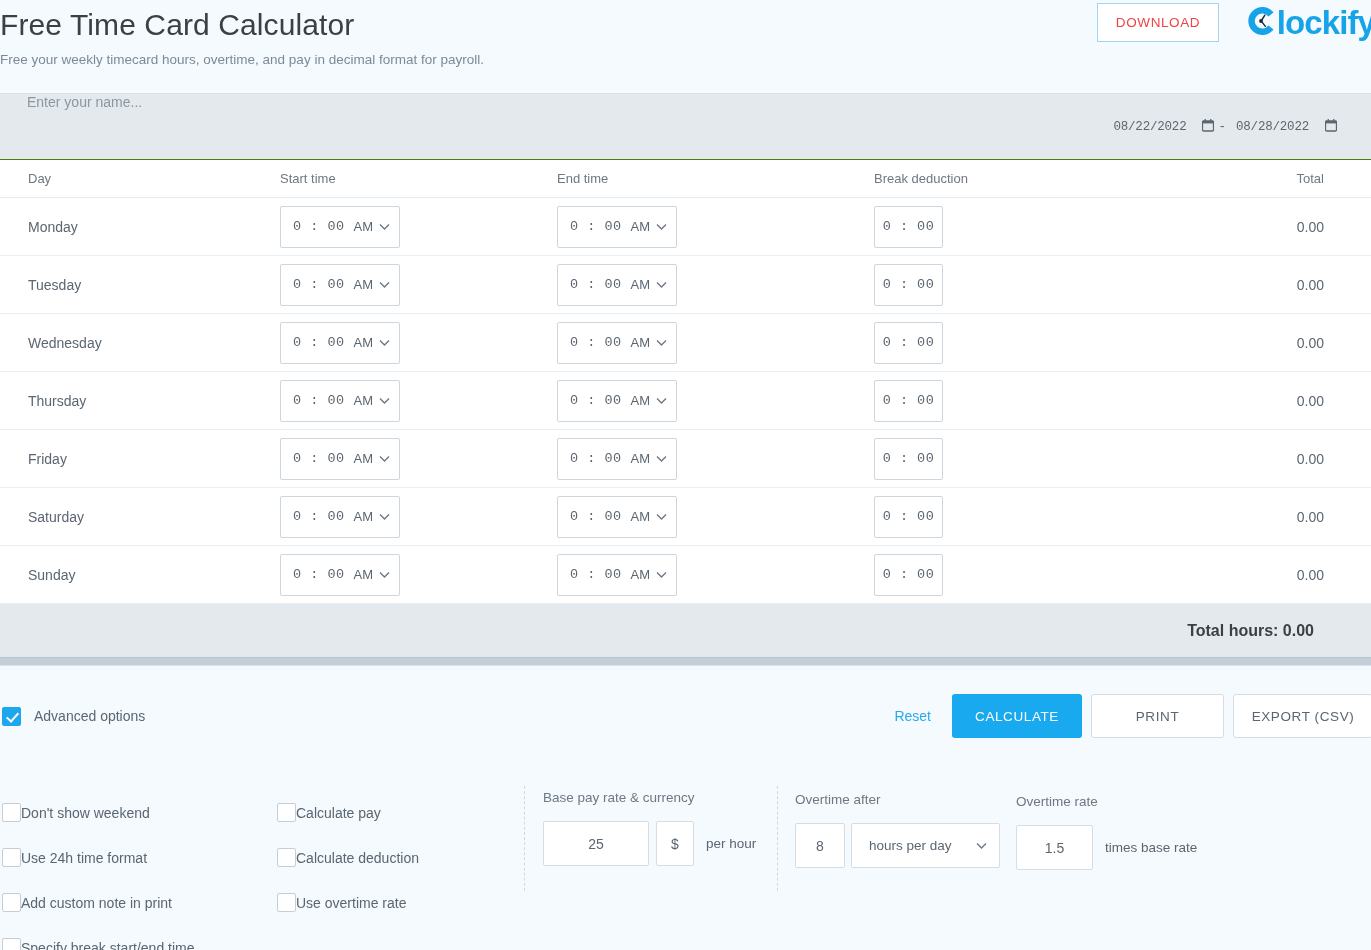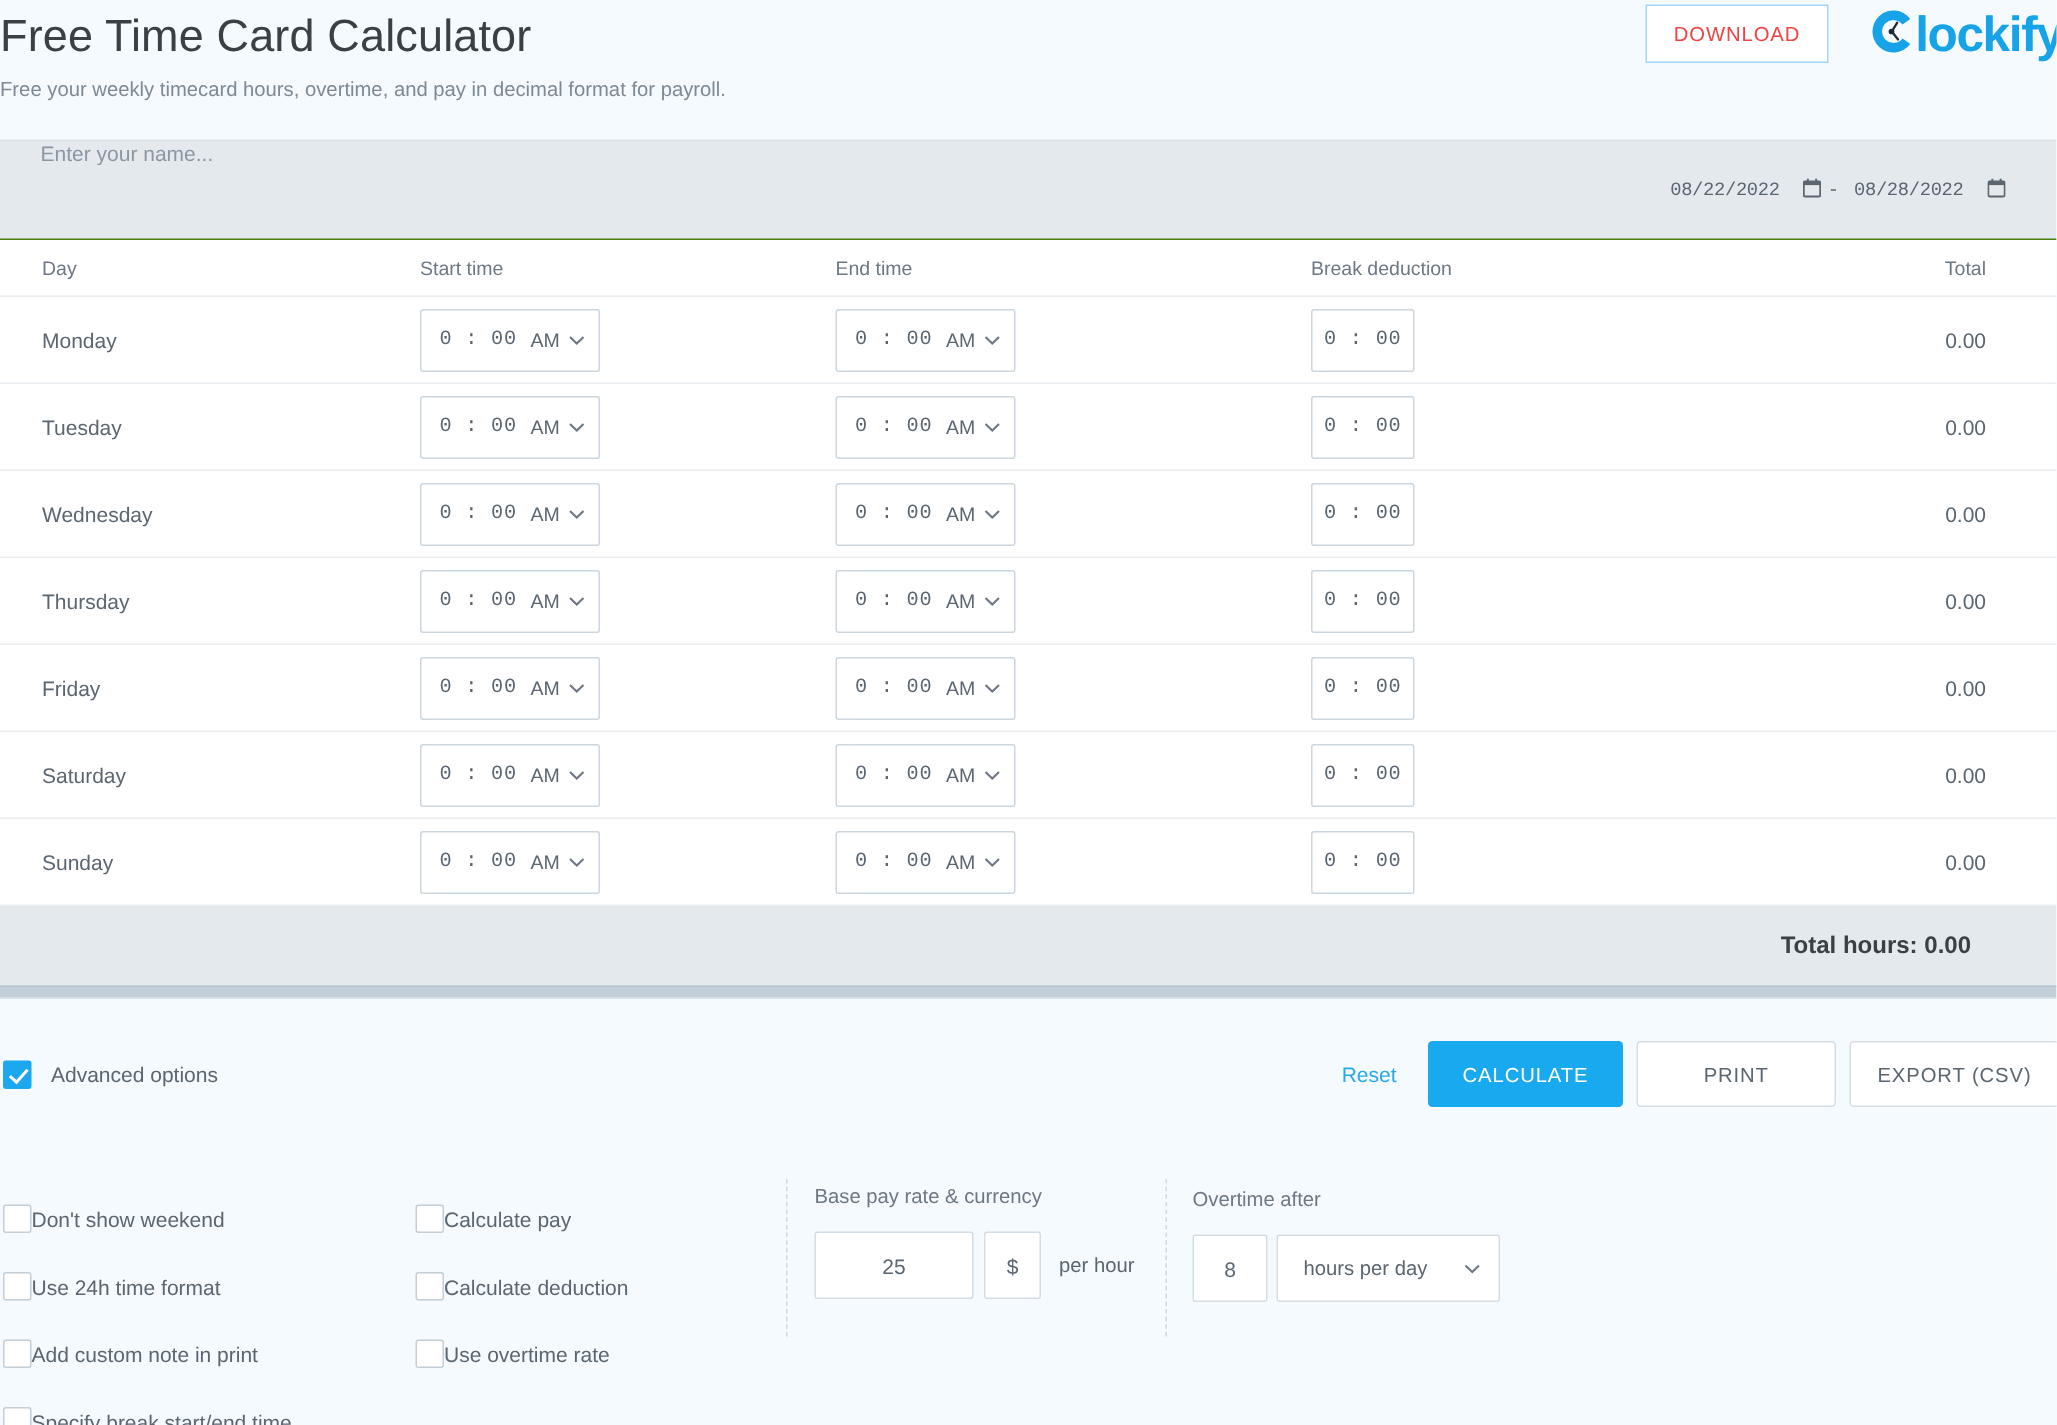--- a/index.html
+++ b/index.html
@@ -689,13 +689,20 @@
         <span>hours per day</span>
         <span class="chev">
           <svg width="11" height="8" viewBox="0 0 11 8">
             <path d="M1 1.6 L5.5 6 L10 1.6" fill="none" stroke="#6d7884" stroke-width="1.4"></path>
           </svg>
         </span>
       </div>
     </div>
   </div>
 
+  <div class="field-group fg-rate">
+    <div class="field-caption">Overtime rate</div>
+    <div class="field-row">
+      <input class="txt-input in-otr" type="text" value="1.5" style="">
+      <span class="suffix">times base rate</span>
+    </div>
+  </div>
 </div>
 
 </body></html>

